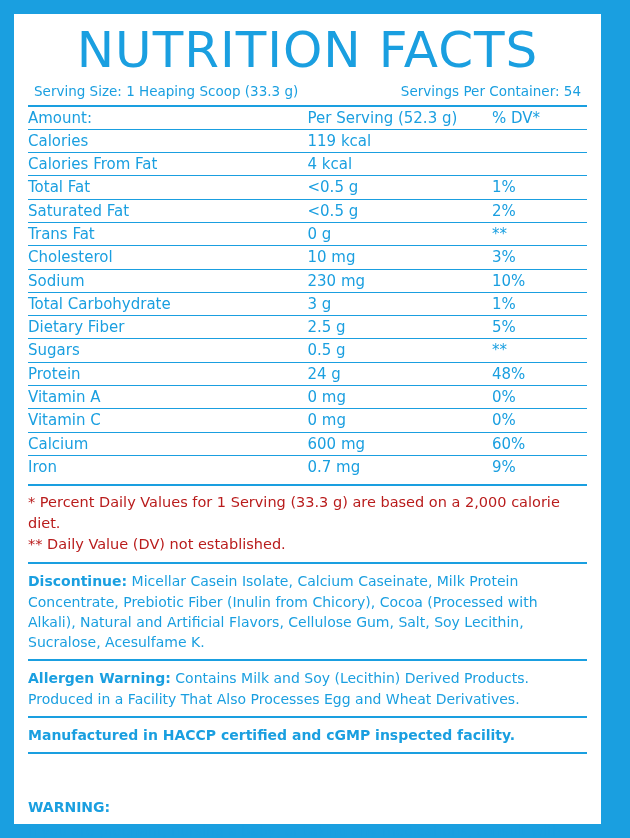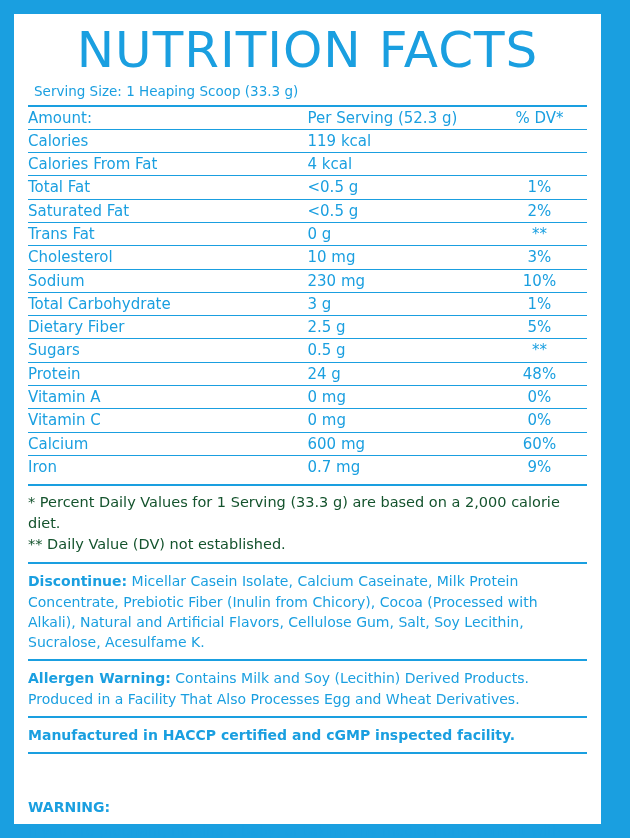--- a/index.html
+++ b/index.html
@@ -51,24 +51,24 @@
     border-top: 1.5px solid #1a9fe0;
     padding: 2px 0 2px 0;
     vertical-align: bottom;
     line-height: 1.22;
   }
   table.nf tr.first td {
     border-top: 2.5px solid #1a9fe0;
   }
   td.c1 { width: 50%; }
   td.c2 { width: 33%; }
-  td.c3 { width: 17%; text-align: center; }
+  td.c3 { width: 17%; text-align: left; }
   .indent1 { padding-left: 22px; }
   .footnotes {
-    color: #14532d;
+    color: #b91c1c;
     font-size: 14.5px;
     line-height: 1.45;
     border-top: 2.5px solid #1a9fe0;
     padding-top: 6px;
     margin-top: 0;
   }
   .section {
     color: #1a9fe0;
     font-size: 14px;
     line-height: 1.45;
@@ -86,20 +86,21 @@
 </style>
 </head>
 <body>
 
 <div class="panel">
 
   <div class="title">NUTRITION FACTS</div>
 
   <div class="serving-row">
     <span>Serving Size: 1 Heaping Scoop (33.3 g)</span>
+    <span>Servings Per Container: 54</span>
   </div>
 
   <table class="nf">
     <tbody>
       <tr class="first">
         <td class="c1">Amount:</td>
         <td class="c2">Per Serving (52.3 g)</td>
         <td class="c3">% DV*</td>
       </tr>
       <tr>

